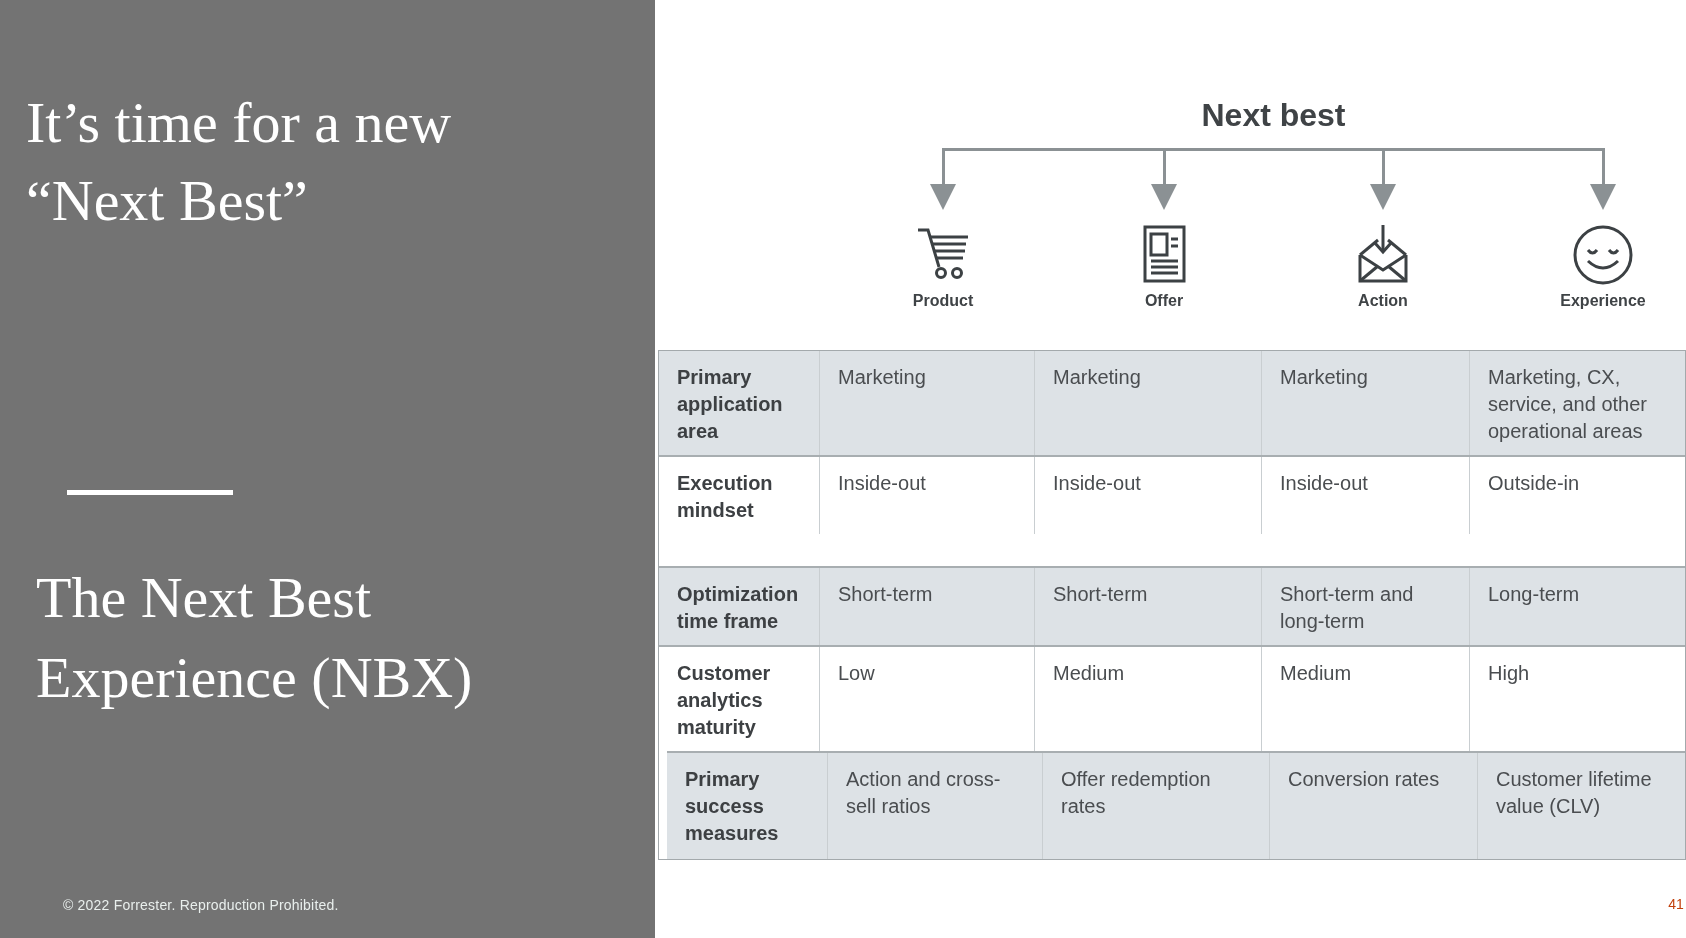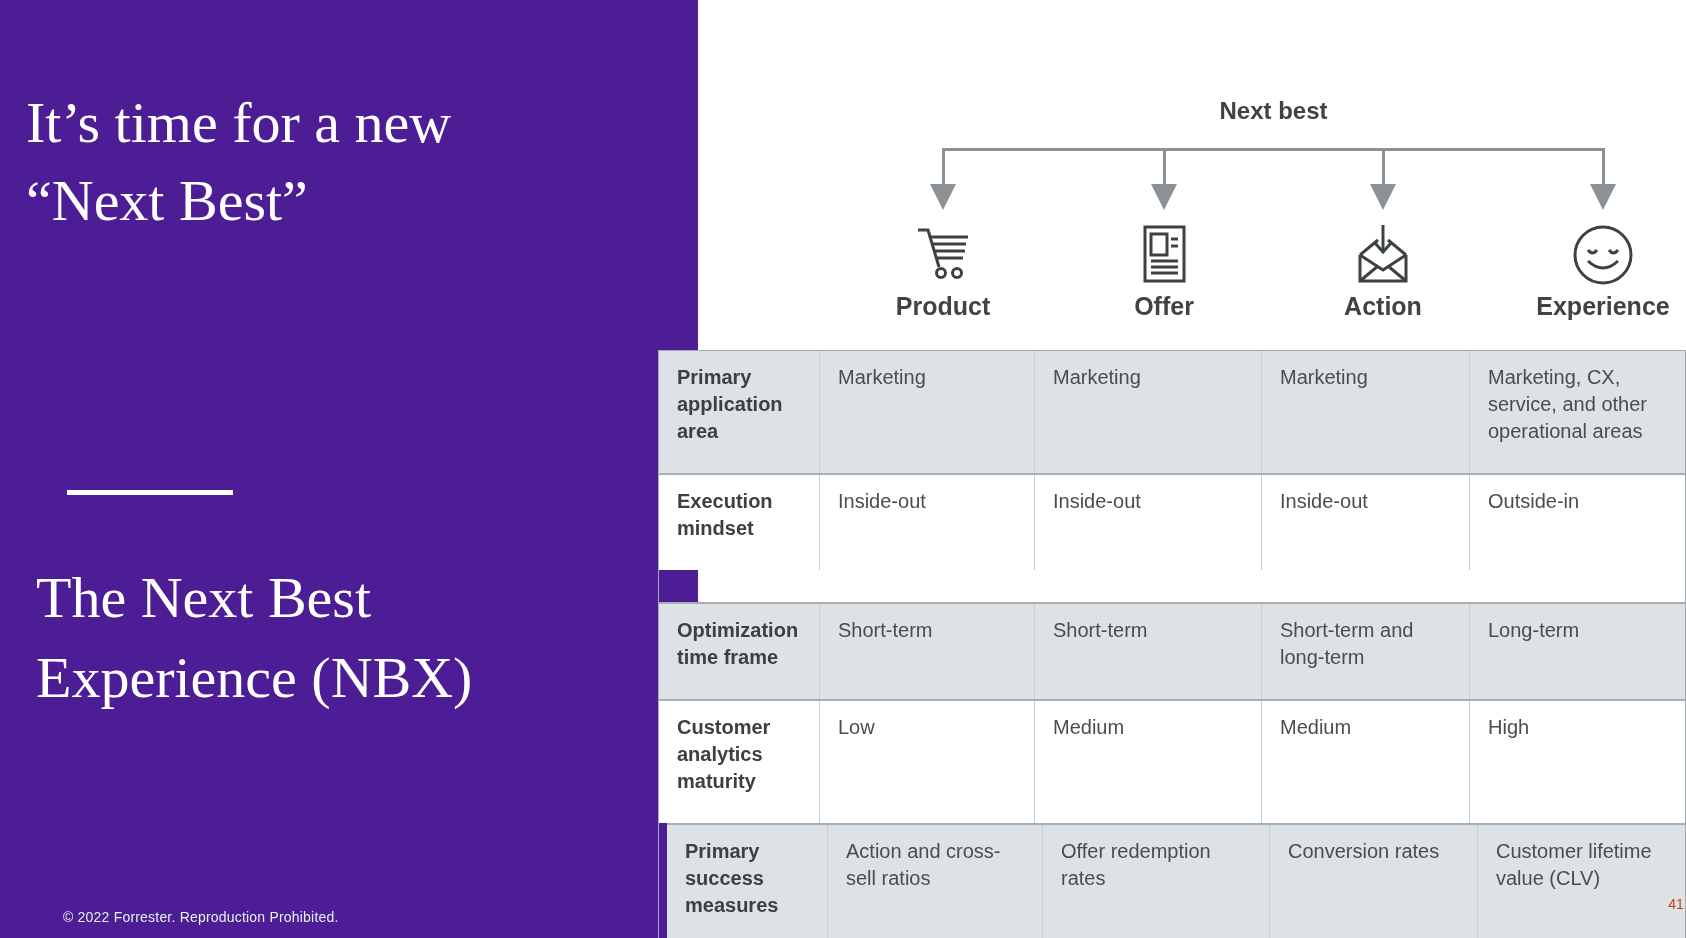--- a/index.html
+++ b/index.html
@@ -1,61 +1,61 @@
 <!DOCTYPE html>
 <html><head>
 <meta charset="utf-8">
 <style>
   html,body{margin:0;padding:0;background:#ffffff;}
   .slide{position:relative;width:1686px;height:938px;background:#ffffff;overflow:hidden;
          font-family:"Liberation Sans",sans-serif;}
 
   
-  .left-panel{position:absolute;left:0;top:0;width:655px;height:938px;background:#4c1d95;padding-left:43px;}
+  .left-panel{position:absolute;left:0;top:0;width:655px;height:938px;background:#737373;}
   .slide-title{position:absolute;left:26px;top:84px;margin:0;color:#ffffff;
                font-family:"Liberation Serif",serif;font-weight:400;
                font-size:58px;line-height:78px;}
   .title-divider{position:absolute;left:67px;top:490px;width:166px;height:5px;background:#ffffff;}
   .slide-subtitle{position:absolute;left:36px;top:558px;margin:0;color:#ffffff;
                   font-family:Liberation Serif, serif;font-weight:400;
                   font-size:58px;line-height:80px;}
-  .copyright{position:absolute;left:63px;top:897px;color:#e9efed;font-size:14px;letter-spacing:.2px;margin-top:12px;}
+  .copyright{position:absolute;left:63px;top:897px;color:#e9efed;font-size:14px;letter-spacing:.2px;}
 
   
   .page-number{position:absolute;left:1636px;top:896px;width:80px;text-align:center;
                color:#c2410c;font-size:14px;}
 
   
   .nb-label{position:absolute;left:943px;top:97px;width:661px;text-align:center;
-            color:#3f4346;font-size:24px;font-weight:700;}
+            color:#3f4346;font-size:32px;font-weight:700;}
   .bracket-line{position:absolute;left:943px;top:148px;width:661px;height:3px;background:#8b9194;}
   .dia-col{position:absolute;top:148px;width:220px;text-align:center;}
   .dia-col.c0{left:833px;}
   .dia-col.c1{left:1054px;}
   .dia-col.c2{left:1273px;}
   .dia-col.c3{left:1493px;}
   .stem{width:3px;height:36px;background:#8b9194;margin:0 auto;}
   .tri{width:0;height:0;margin:0 auto;border-left:13px solid transparent;
        border-right:13px solid transparent;border-top:26px solid #8b9194;}
   .dia-icon{margin-top:12px;height:64px;}
   .dia-icon svg{stroke:#3c4144;fill:none;stroke-width:3;}
-  .dia-label{margin-top:6px;color:#3f4346;font-size:25px;font-weight:700;}
+  .dia-label{margin-top:6px;color:#3f4346;font-size:16px;font-weight:700;}
 
   
   .matrix{position:absolute;left:658px;top:350px;width:1026px;
           border:1px solid #a3a9ac;border-bottom:1px solid #a3a9ac;}
   .t-row{display:grid;grid-template-columns:160px 215px 227px 208px 216px;background:#ffffff;}
   .t-row + .t-row{border-top:2px solid #a8aeb1;}
   .t-row.shaded{background:#dde2e6;}
   .t-row:nth-child(1){min-height:103px;}
   .t-row:nth-child(2){min-height:71px;}
   .t-row:nth-child(3){min-height:72px;margin-top:32px;}
   .t-row:nth-child(4){min-height:101px;}
   .t-row:nth-child(5){min-height:106px;margin-left:8px;}
-  .cell{padding:13px 16px 28px 18px;font-size:20px;line-height:27px;color:#4a4d50;
+  .cell{padding:13px 16px 10px 18px;font-size:20px;line-height:27px;color:#4a4d50;
         border-left:1px solid #c9ced1;box-sizing:border-box;}
   .cell:first-child{border-left:none;}
   .cell.row-label{font-weight:700;color:#3d4043;}
 </style>
 </head>
 <body>
 
 <div class="slide">
 
   <aside class="left-panel">

